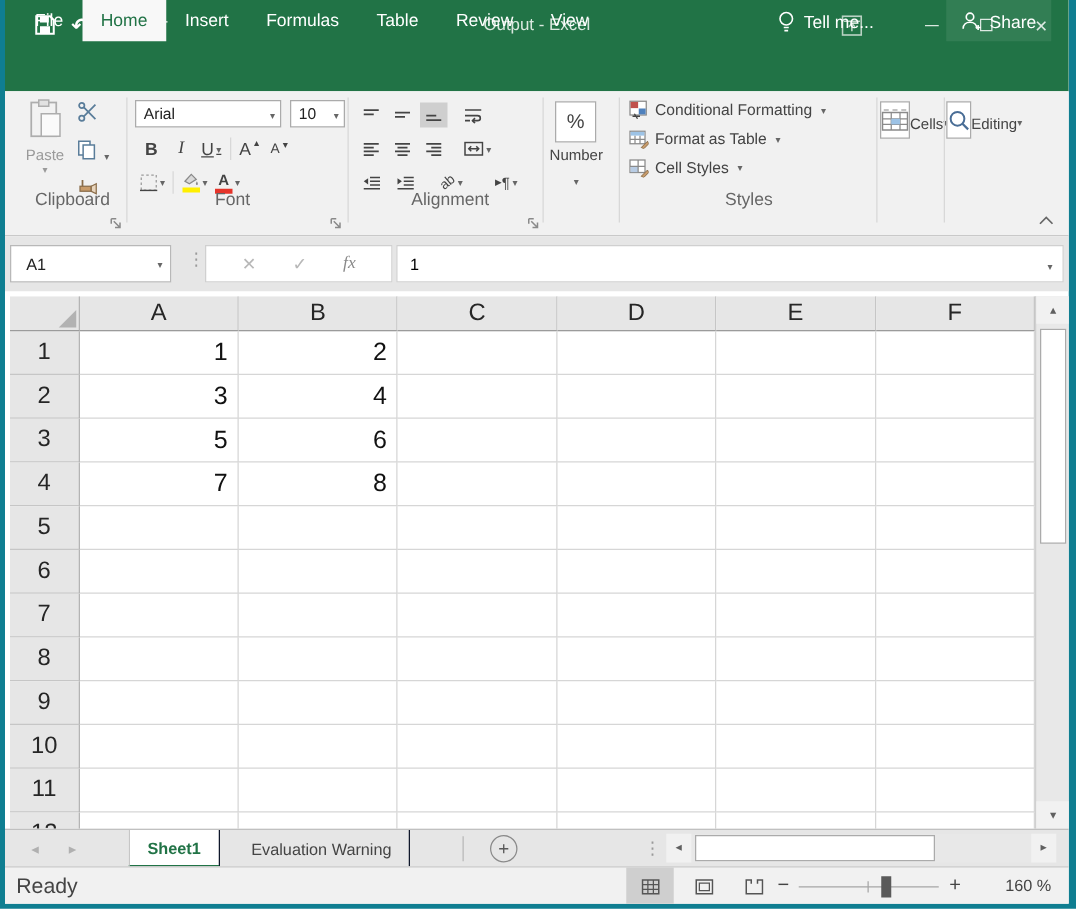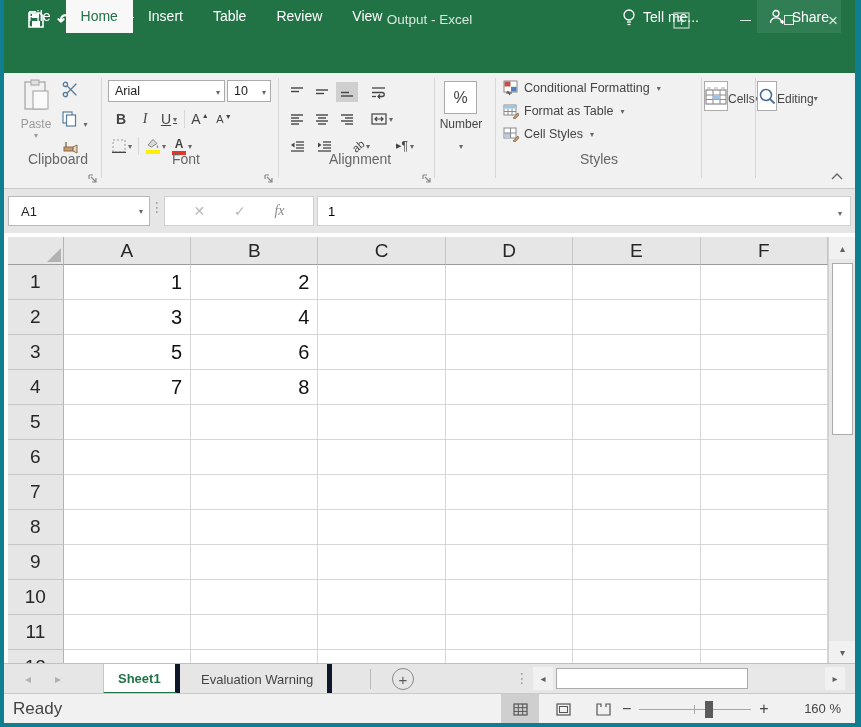--- a/index.html
+++ b/index.html
@@ -42,21 +42,21 @@
   .glabel { position:absolute; bottom:21px; font-size:14px; color:#666; }
   .launcher { position:absolute; bottom:4px; width:10px; height:10px; }
   .btn-txt { color:#444; font-size:12px; }
   .dd::after { content:"▾"; font-size:8px; color:#666; margin-left:2px; }
   .ddonly { font-size:8px; color:#666; }
 
   .paste-btn { position:absolute; left:10px; top:6px; width:44px; height:96px; display:flex; flex-direction:column; align-items:center; }
   .paste-label { color:#9a9a9a; font-size:12px; margin-top:6px; }
   .clip-col { position:absolute; left:58px; top:8px; display:flex; flex-direction:column; gap:9px; }
 
-  .font-inputs { position:absolute; left:104px; top:7px; display:flex; gap:2px; }
+  .font-inputs { position:absolute; left:104px; top:7px; display:flex; gap:7px; }
   .combo { background:#fff; border:1px solid #ababab; height:22px; display:flex; align-items:center;
            font-size:12.5px; color:#222; padding-left:6px; justify-content:space-between; }
   .combo .dd::after { margin-right:4px; }
   .fmt-row { position:absolute; display:flex; align-items:center; gap:6px; }
   .fbtn { min-width:18px; height:20px; display:flex; align-items:center; justify-content:center; color:#444; font-size:14px; }
   .stack { display:flex; flex-direction:column; align-items:center; line-height:1; }
   .colorbar { width:14px; height:4px; margin-top:1px; }
 
   .al-btn { width:22px; height:20px; display:flex; align-items:center; justify-content:center; }
   .al-btn.sel { background:#cfcfcf; }
@@ -69,21 +69,21 @@
   .styles-col { position:absolute; left:499px; top:7px; display:flex; flex-direction:column; gap:7px; }
   .style-item { display:flex; align-items:center; gap:5px; font-size:12.5px; color:#444; white-space:nowrap; }
 
   .biggroup { position:absolute; top:8px; width:50px; display:flex; flex-direction:row; align-items:center; }
   .boxed-ico { width:36px; height:30px; background:#fff; border:1px solid #ababab; display:flex; align-items:center; justify-content:center; }
   .biggroup .btn-txt { margin-top:5px; }
   .collapse { position:absolute; right:12px; bottom:8px; }
 
   
   .fbar { position:absolute; left:0; top:189px; width:851px; height:44px; background:#e6e6e6; z-index:2; }
-  .namebox { position:absolute; left:4px; top:7px; width:142px; height:30px; background:#fff; border:1px solid #b8b8b8;
+  .namebox { position:absolute; left:4px; top:7px; width:129px; height:30px; background:#fff; border:1px solid #b8b8b8;
              display:flex; align-items:center; justify-content:space-between; padding:0 6px 0 12px; font-size:13px; color:#222; }
   .grip { position:absolute; top:10px; font-size:14px; color:#9a9a9a; letter-spacing:-2px; }
   .fxbox { position:absolute; left:160px; top:7px; width:150px; height:30px; background:#fff; border:1px solid #d0d0d0;
            display:flex; align-items:center; justify-content:space-around; padding:0 14px; }
   .fxbox .g { color:#b8b8b8; font-size:14px; }
   .fxbox .fx { color:#8a8a8a; font-style:italic; font-size:14px; font-family:"Liberation Serif","DejaVu Serif",serif; }
   .finput { position:absolute; left:313px; top:7px; width:534px; height:30px; background:#fff; border:1px solid #d0d0d0;
             display:flex; align-items:center; padding-left:10px; font-size:13px; color:#000; }
   .fchev { position:absolute; right:8px; top:12px; }
 
@@ -104,21 +104,21 @@
   
   .vscroll { position:absolute; left:824px; top:237px; width:27px; height:426px; background:#e8e8e8; border-left:1px solid #d0d0d0; z-index:1; }
   .sbtn { position:absolute; left:0; width:27px; height:22px; background:#f1f1f1; color:#606060; font-size:10px;
           display:flex; align-items:center; justify-content:center; }
   .vthumb { position:absolute; left:3px; top:26px; width:21px; height:172px; background:#fff; border:1px solid #ababab; }
 
   
   .sheetbar { position:absolute; left:0; top:663px; width:851px; height:30px; background:#e6e6e6; border-top:1px solid #c0c0c0; z-index:2; }
   .nav { position:absolute; top:0; height:30px; width:24px; display:flex; align-items:center; justify-content:center; color:#b0b0b0; font-size:12px; }
   .sheet-tab { position:absolute; top:0; height:30px; display:flex; align-items:center; padding:0 14px;
-               font-size:13px; color:#444; border-right:5px solid #0f172a; }
+               font-size:13px; color:#444; border-right:1px solid #0f172a; }
   .sheet-tab.active { background:#fff; color:#217346; font-weight:bold; border-left:1px solid #c6c6c6;
                       border-bottom:2px solid #217346; }
   .tab-sep { position:absolute; left:366px; top:5px; width:1px; height:20px; background:#b8b8b8; }
   .addsheet { position:absolute; left:388px; top:4px; width:22px; height:22px; border:1px solid #8a8a8a; border-radius:50%;
               color:#595959; display:flex; align-items:center; justify-content:center; font-size:15px; }
   .addsheet::before { content:"+"; line-height:1; }
   .hscroll { position:absolute; left:529px; top:3px; width:312px; height:23px; background:#e8e8e8; }
   .hbtn { position:absolute; top:0; width:20px; height:23px; background:#f1f1f1; color:#606060; font-size:10px;
           display:flex; align-items:center; justify-content:center; }
   .hthumb { position:absolute; left:23px; top:1px; width:192px; height:21px; background:#fff; border:1px solid #ababab; }
@@ -194,20 +194,21 @@
     <span class="wc">
         <span class="x">×</span>
       </span>
   </div>
 
   <div class="tabrow"></div>
   <div class="tabs">
     <span class="rtab">File</span>
     <span class="rtab active">Home</span>
     <span class="rtab">Insert</span>
+    <span class="rtab">Formulas</span>
     <span class="rtab">Table</span>
     <span class="rtab">Review</span>
     <span class="rtab">View</span>
   </div>
   <div class="tellme">
     <svg width="14" height="18" viewBox="0 0 14 18">
       <circle cx="7" cy="7" r="5" fill="none" stroke="#fff" stroke-width="1.3"></circle>
       <line x1="5" y1="14" x2="9" y2="14" stroke="#fff" stroke-width="1.3"></line>
       <line x1="5.5" y1="16.5" x2="8.5" y2="16.5" stroke="#fff" stroke-width="1.3"></line>
     </svg>

